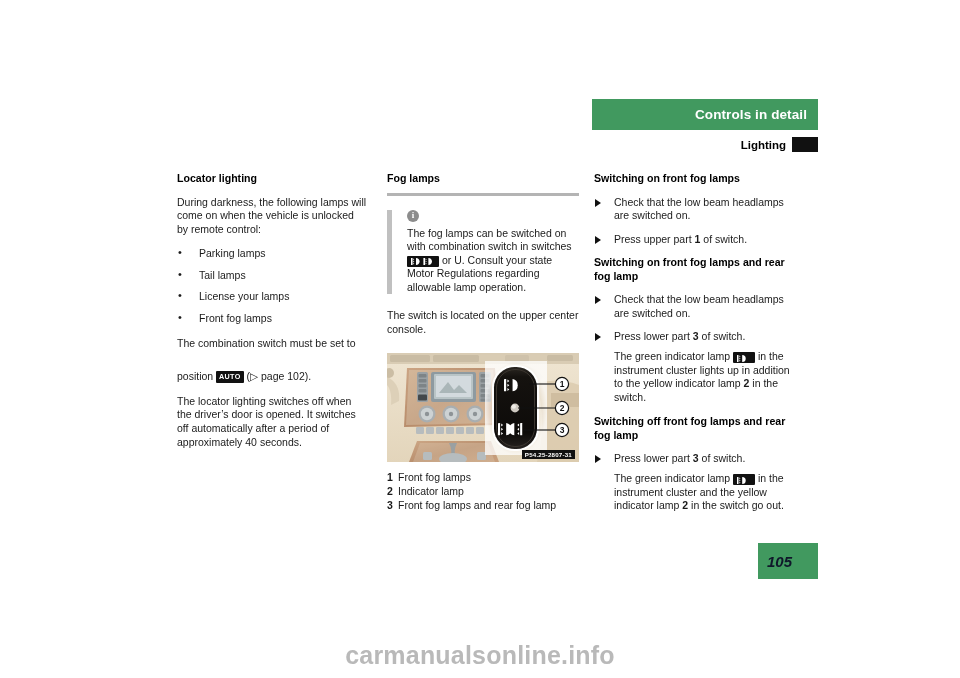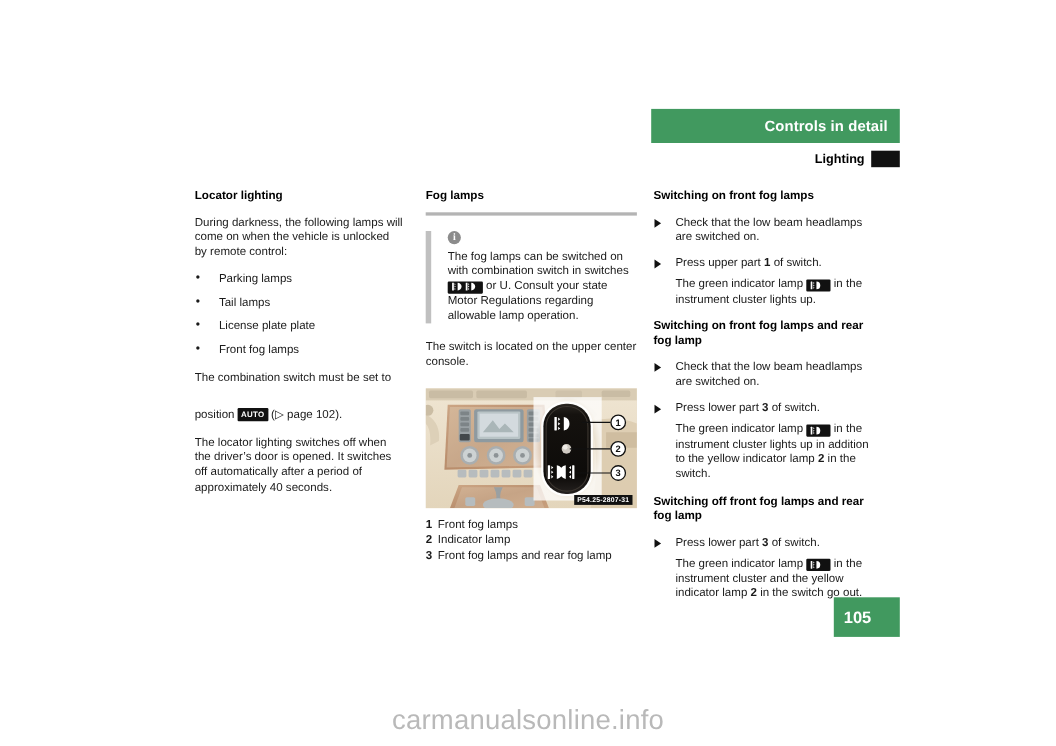--- a/index.html
+++ b/index.html
@@ -114,28 +114,29 @@
   }
   .legend{
     position:absolute;left:387px;top:470px;width:200px;font-size:10.5px;line-height:14px;color:#1a1a1a;
   }
   .legend .row{display:flex;}
   .legend .n{font-weight:bold;width:11px;flex:0 0 11px;}
 
   
   .pgnum{
     position:absolute;left:758px;top:543px;width:60px;height:36px;
-    background:#41995f;color:#ffffff;font-size:15px;font-weight:bold;
-    display:flex;align-items:center;padding-left:9px;box-sizing:border-box;
+    background:#41995f;color:#0f172a;font-size:15px;font-weight:bold;
+    display:flex;align-items:center;padding-left:9px;box-sizing:border-box;font-style:italic;
   }
   
   .wm{
     position:absolute;left:0;top:641px;width:960px;
     text-align:center;color:#b9b9b9;font-size:25px;letter-spacing:.2px;
     font-family:"Liberation Sans",sans-serif;
+    font-weight:bold;
   }
   b.n{font-weight:bold;}
 </style>
 </head>
 <body>
 
 <div class="page">
 
   <div class="hdr-bar">
     <span>Controls in detail</span>
@@ -145,21 +146,21 @@
     <span class="hdr-sub-block"></span>
   </div>
 
   <div class="col col-left">
     <h2 class="sec">Locator lighting</h2>
     <p>During darkness, the following lamps will come on when the vehicle is unlocked by remote control:</p>
 
     <ul class="dots">
       <li>Parking lamps</li>
       <li>Tail lamps</li>
-      <li>License plate plate</li>
+      <li>License your lamps</li>
       <li>Front fog lamps</li>
     </ul>
 
     <p><span>The combination switch must be set to position </span><span class="badge">AUTO</span><span> (▷ page 102).</span></p>
 
     <p>The locator lighting switches off when the driver’s door is opened. It switches off automatically after a period of approximately 40 seconds.</p>
   </div>
 
   <div class="col col-mid">
     <h2 class="sec tight">Fog lamps</h2>
@@ -330,27 +331,20 @@
         <span class="n">3</span>
         <span>Front fog lamps and rear fog lamp</span>
       </div>
   </div>
 
   <div class="col col-right">
 
     <h2 class="sec">Switching on front fog lamps</h2>
     <div class="step"><span class="tri"></span><span>Check that the low beam headlamps are switched on.</span></div>
     <div class="step"><span class="tri"></span><span>Press upper part <b class="n">1</b> of switch.</span></div>
-    <div class="sub"><span>The green indicator lamp </span><span class="badge-sym"><svg width="16" height="9" viewBox="0 0 16 9">
-            <g fill="#fff">
-              <rect x="1" y="1" width="1.5" height="7" rx="0.3"></rect>
-              <path d="M3.4 1.4l1.1.9-1.1.9zM3.4 3.6l1.1.9-1.1.9zM3.4 5.8l1.1.9-1.1.9z"></path>
-              <path d="M6.2 1a3.5 3.5 0 0 1 0 7z"></path>
-            </g>
-          </svg></span><span> in the instrument cluster lights up.</span></div>
 
     <h2 class="sec">Switching on front fog lamps and rear fog lamp</h2>
     <div class="step"><span class="tri"></span><span>Check that the low beam headlamps are switched on.</span></div>
     <div class="step"><span class="tri"></span><span>Press lower part <b class="n">3</b> of switch.</span></div>
     <div class="sub"><span>The green indicator lamp </span><span class="badge-sym"><svg width="16" height="9" viewBox="0 0 16 9">
             <g fill="#fff">
               <rect x="1" y="1" width="1.5" height="7" rx="0.3"></rect>
               <path d="M3.4 1.4l1.1.9-1.1.9zM3.4 3.6l1.1.9-1.1.9zM3.4 5.8l1.1.9-1.1.9z"></path>
               <path d="M6.2 1a3.5 3.5 0 0 1 0 7z"></path>
             </g>

